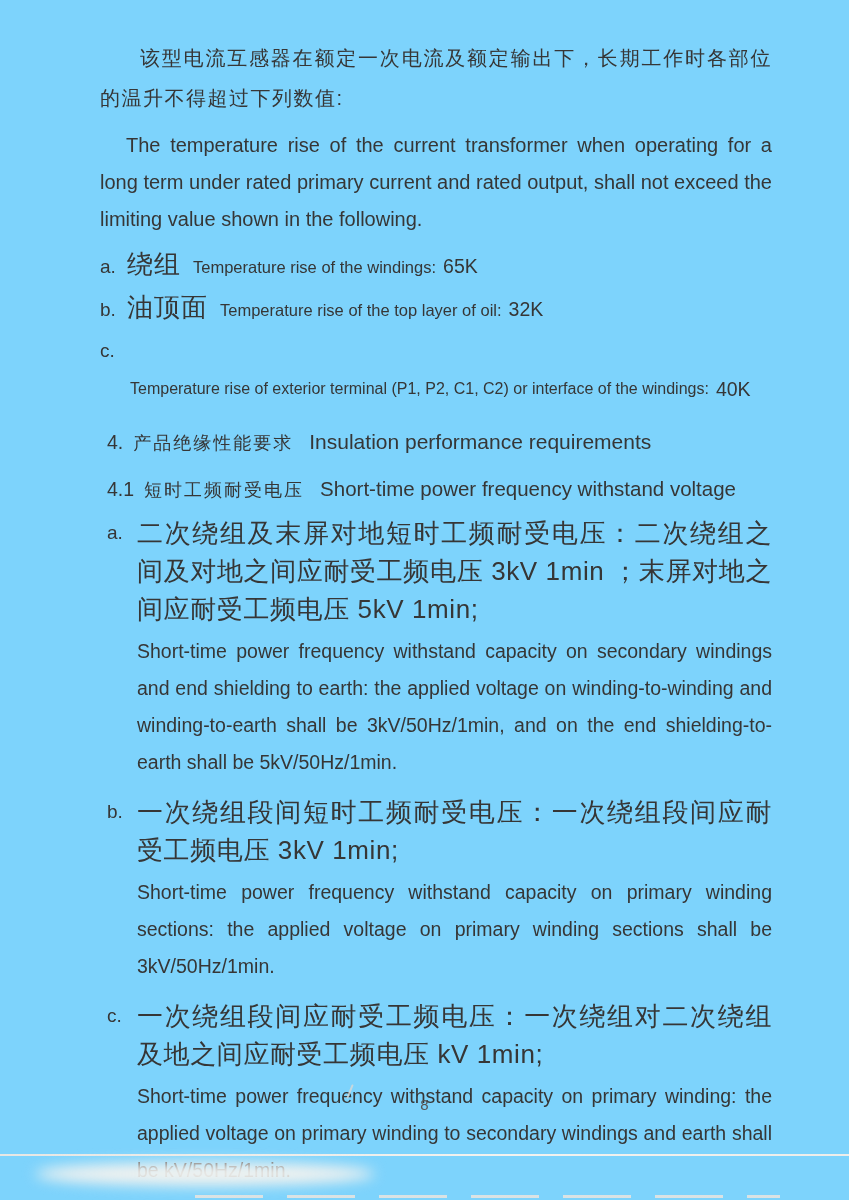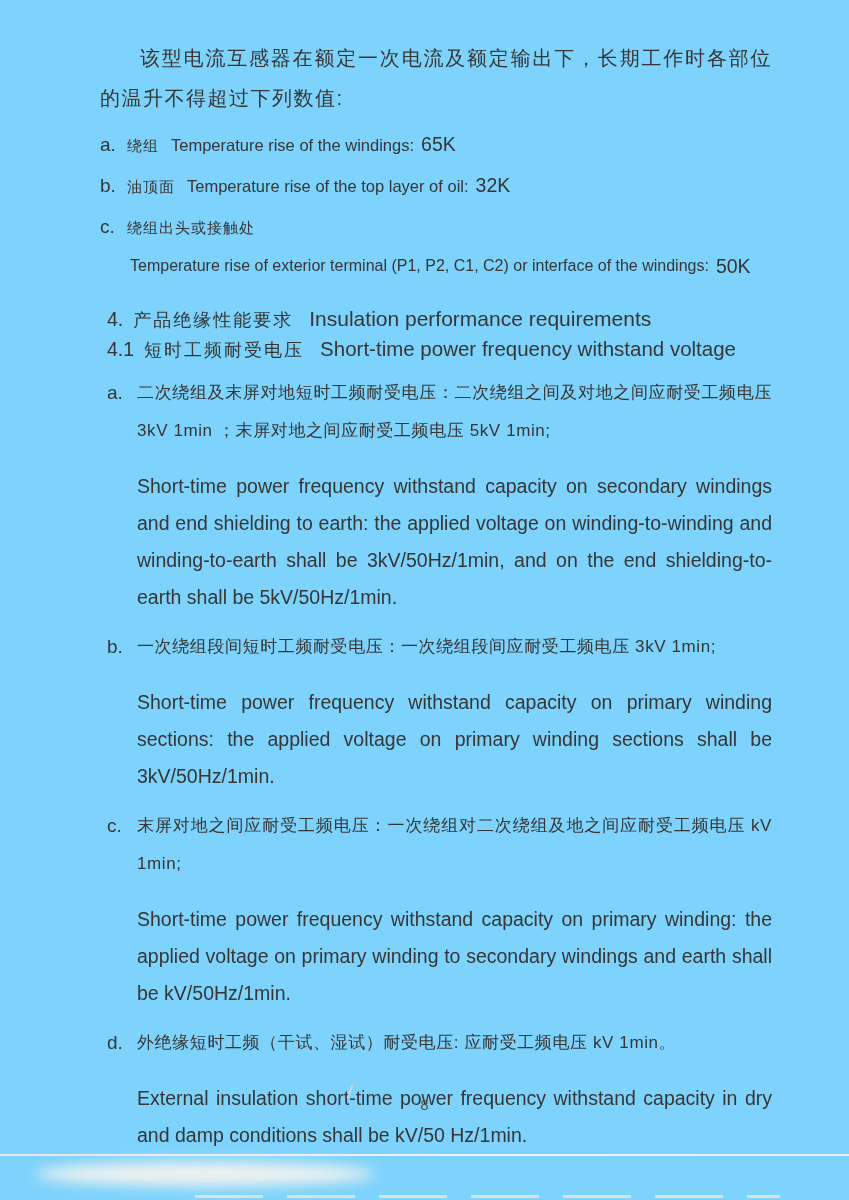--- a/index.html
+++ b/index.html
@@ -28,50 +28,50 @@
     font-size:20px; line-height:37px;
     text-align:justify; text-indent:1.3em;
   }
   .temp-list { margin-top:10px; }
   .temp-item {
     display:flex; align-items:baseline;
     margin-top:13px;
     line-height:27px;
   }
   .temp-item .lbl { width:27px; font-size:19px; flex:none; }
-  .temp-item .zh  { font-size:15px; letter-spacing:1px; margin-right:12px; white-space:nowrap; }
+  .temp-item .zh  { font-size:26px; letter-spacing:1px; margin-right:12px; white-space:nowrap; }
   .temp-item .desc{ font-size:16.5px;text-align:center; }
   .temp-item .val { font-size:19.5px; margin-left:7px; }
   .temp-subline {
     margin-top:12px; padding-left:30px;
     display:flex; align-items:center; line-height:26px;
   }
   .temp-subline .desc { font-size:16px; }
   .temp-subline .val  { font-size:19.5px; margin-left:7px; }
   .sec-head {
     display:flex; align-items:baseline;
     padding-left:7px;
     margin-top:28px;
   }
   .sec-head .num { font-size:19.5px; margin-right:10px; }
   .sec-head .zh  { font-size:18px; letter-spacing:2px; margin-right:16px; white-space:nowrap; }
   .sec-head .en  { font-size:21px; }
-  .sec-head.sub { margin-top:5px; }
+  .sec-head.sub { margin-top:22px; }
   .sec-head.sub .en { font-size:20.5px; }
   .ins-item { display:flex; margin-top:12px; padding-left:7px; }
   .ins-item .lbl { width:30px; flex:none; font-size:19px; line-height:38px; }
   .ins-body { flex:1; min-width:0; }
   .ins-zh {
-    font-size:17px; line-height:38px;
+    font-size:26px; line-height:38px;
     text-align:justify; letter-spacing:0.6px;
   }
   .ins-en {
     font-size:19.5px; line-height:37px;
     text-align:justify;
-    margin-top:18px;
+    margin-top:5px;
   }
   .page-num {
     position:absolute; left:0; width:100%;
     top:1096px; text-align:center;
     font-size:15px; color:#555;
   }
   
   .pen-mark {
     position:absolute; left:349px; top:1084px;
     width:2px; height:15px;
@@ -97,44 +97,44 @@
   }
 </style>
 </head>
 <body>
 
 <div class="page">
   <div class="content">
 
     <p class="intro-zh">该型电流互感器在额定一次电流及额定输出下，长期工作时各部位的温升不得超过下列数值:</p>
 
+    <p class="intro-en">The temperature rise of the current transformer when operating for a long term under rated primary current and rated output, shall not exceed the limiting value shown in the following.</p>
 
     <div class="temp-list">
 
       <div class="temp-item">
         <span class="lbl">a.</span>
         <span class="zh">绕组</span>
         <span class="desc">Temperature rise of the windings:</span>
         <span class="val">65K</span>
       </div>
 
       <div class="temp-item">
         <span class="lbl">b.</span>
         <span class="zh">油顶面</span>
         <span class="desc">Temperature rise of the top layer of oil:</span>
         <span class="val">32K</span>
       </div>
 
       <div class="temp-item">
         <span class="lbl">c.</span>
-        <span class="zh">绕组出头或接触处</span>
       </div>
       <div class="temp-subline">
         <span class="desc">Temperature rise of exterior terminal (P1, P2, C1, C2) or interface of the windings:</span>
-        <span class="val">50K</span>
+        <span class="val">40K</span>
       </div>
 
     </div>
 
     <div class="sec-head">
       <span class="num">4.</span>
       <span class="zh">产品绝缘性能要求</span>
       <span class="en">Insulation performance requirements</span>
     </div>
 
@@ -156,21 +156,21 @@
       <span class="lbl">b.</span>
       <div class="ins-body">
         <p class="ins-zh">一次绕组段间短时工频耐受电压：一次绕组段间应耐受工频电压 3kV 1min;</p>
         <p class="ins-en">Short-time power frequency withstand capacity on primary winding sections: the applied voltage on primary winding sections shall be 3kV/50Hz/1min.</p>
       </div>
     </div>
 
     <div class="ins-item">
       <span class="lbl">c.</span>
       <div class="ins-body">
-        <p class="ins-zh">末屏对地之间应耐受工频电压：一次绕组对二次绕组及地之间应耐受工频电压 kV 1min;</p>
+        <p class="ins-zh">一次绕组段间应耐受工频电压：一次绕组对二次绕组及地之间应耐受工频电压 kV 1min;</p>
         <p class="ins-en">Short-time power frequency withstand capacity on primary winding: the applied voltage on primary winding to secondary windings and earth shall be kV/50Hz/1min.</p>
       </div>
     </div>
 
     <div class="ins-item">
       <span class="lbl">d.</span>
       <div class="ins-body">
         <p class="ins-zh">外绝缘短时工频（干试、湿试）耐受电压: 应耐受工频电压 kV 1min。</p>
         <p class="ins-en">External insulation short-time power frequency withstand capacity in dry and damp conditions shall be kV/50 Hz/1min.</p>
       </div>

